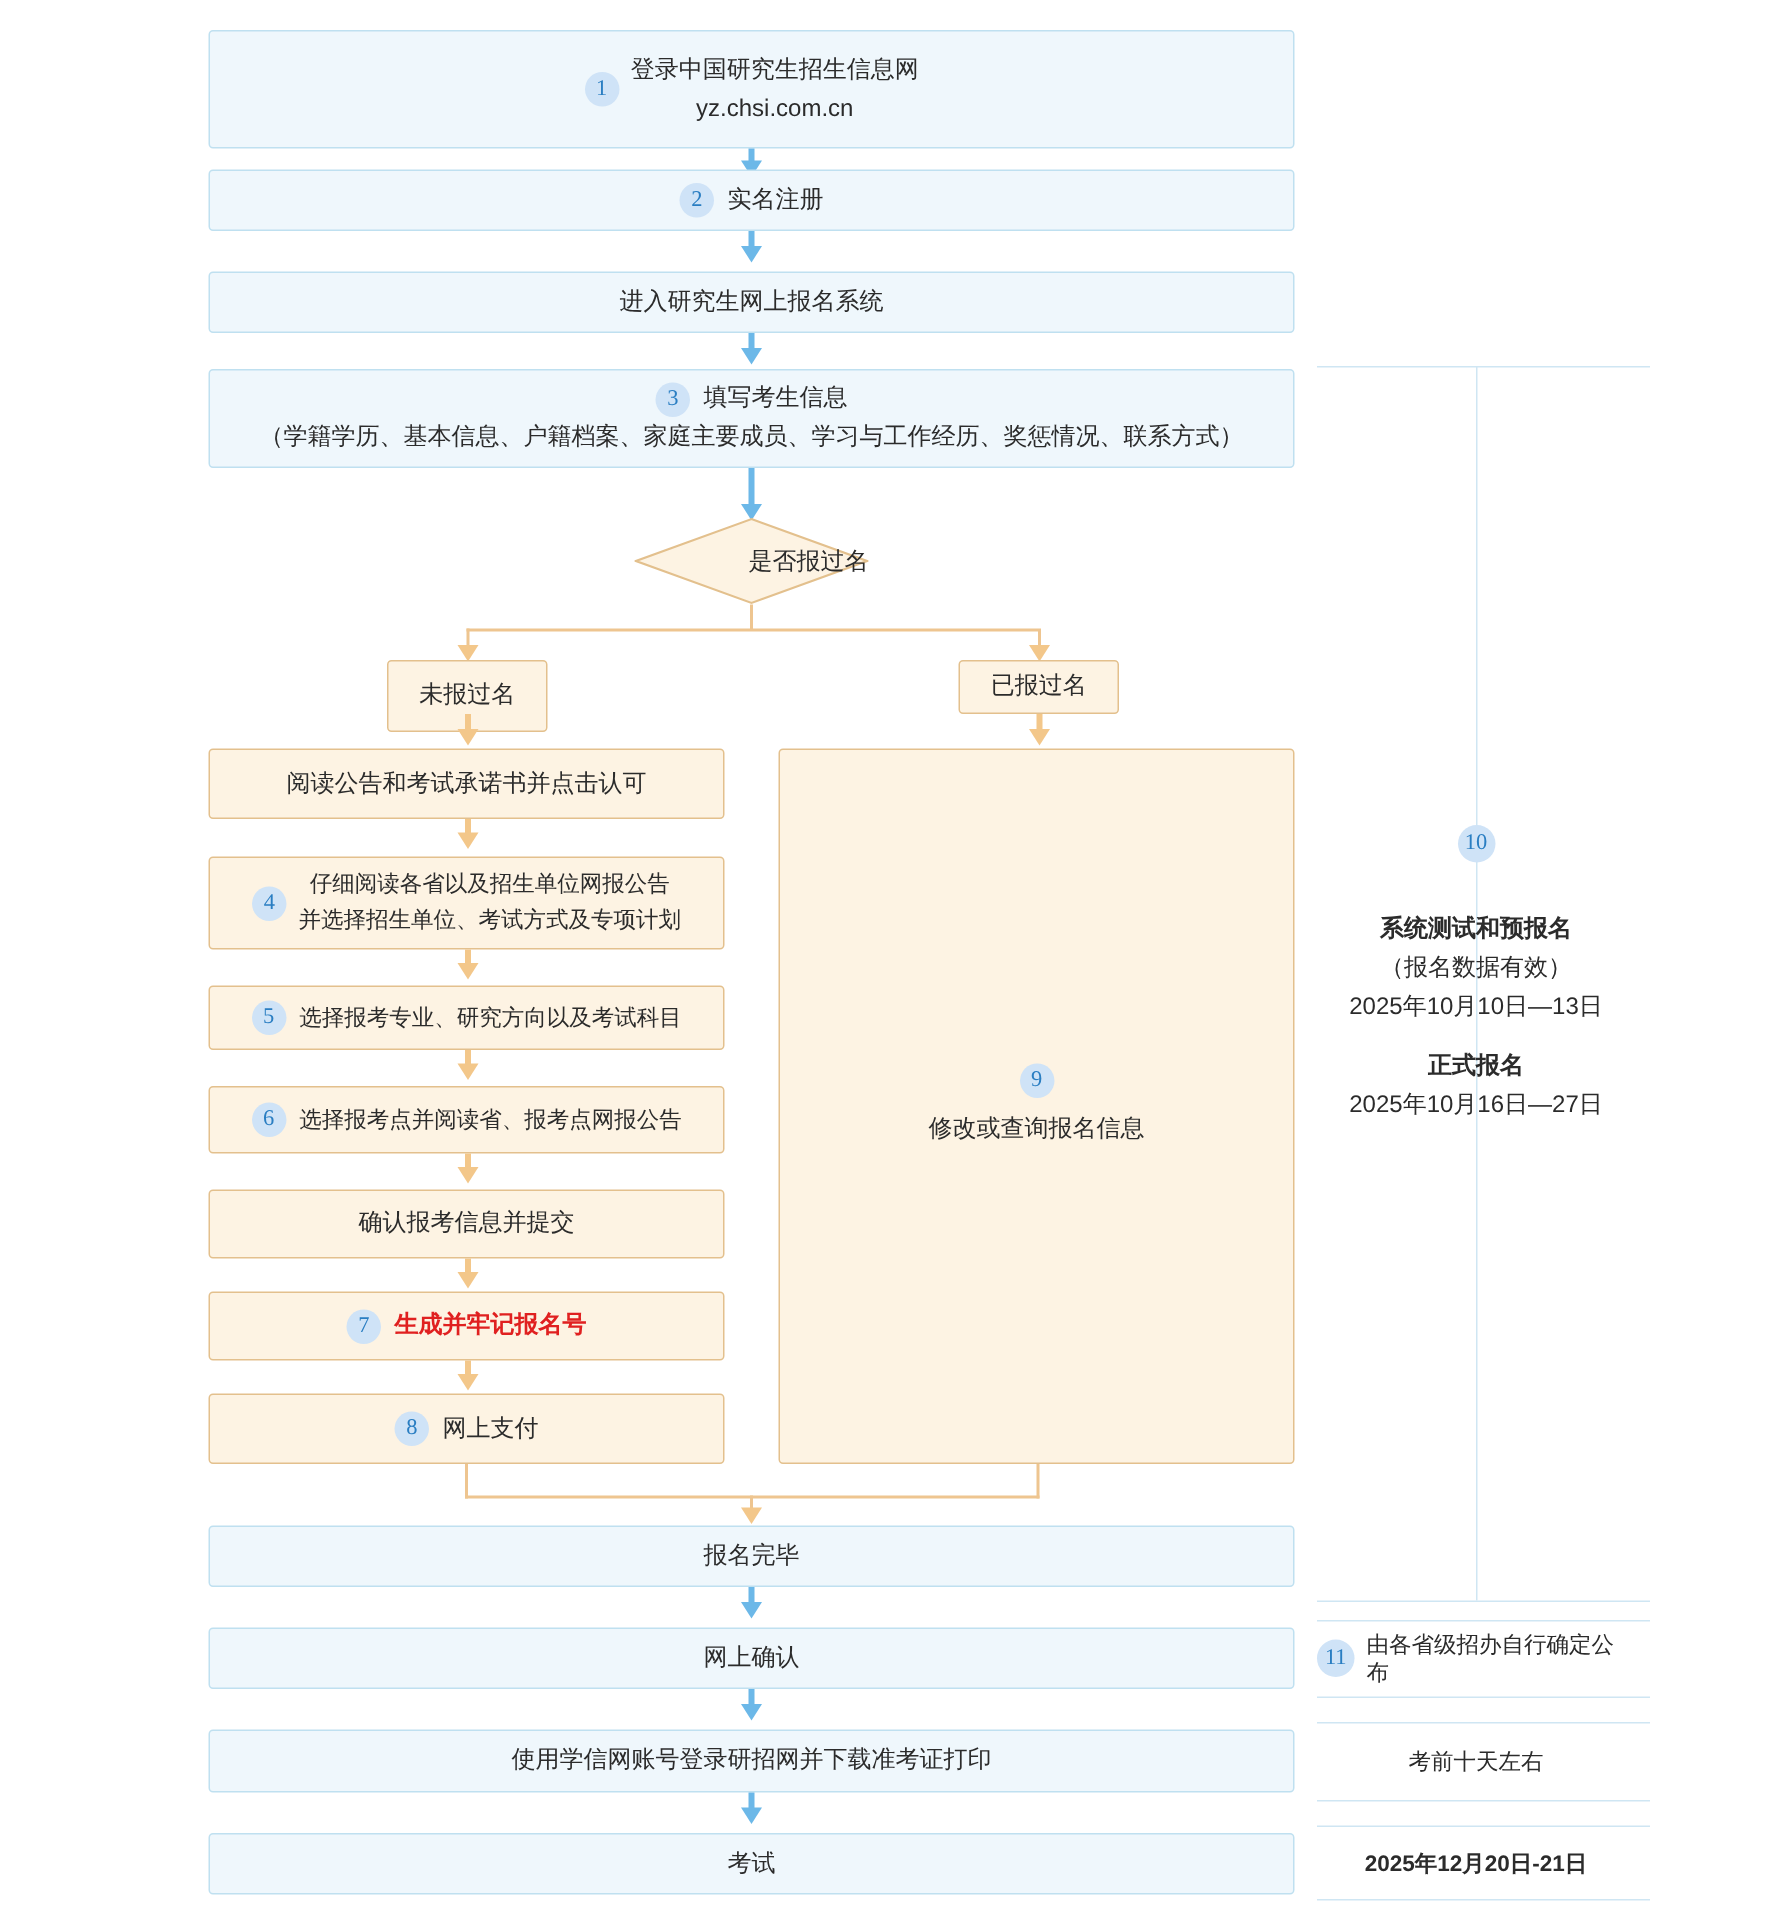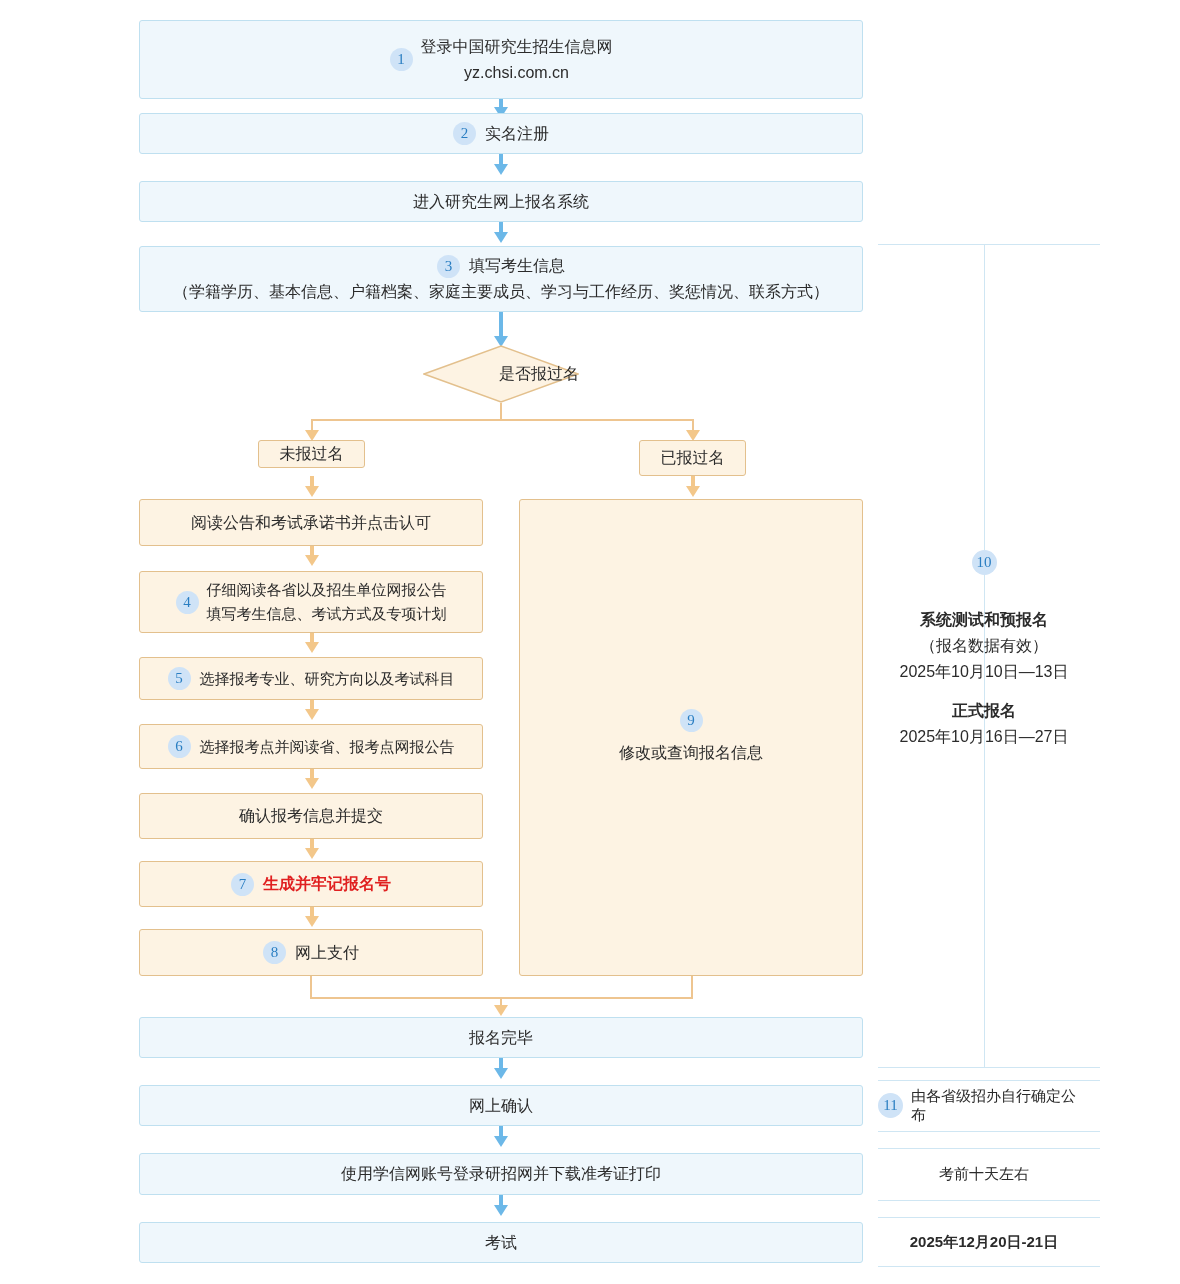--- a/index.html
+++ b/index.html
@@ -154,21 +154,21 @@
     <span class="diamond-label">是否报过名</span>
   </div>
 
   <div class="vline-o" style="left:500px;top:403px;height:17px;"></div>
   <div class="hline-o" style="left:311px;top:419px;width:381px;"></div>
   <div class="vline-o" style="left:311px;top:419px;height:13px;"></div>
   <div class="arrow arrow-orange" style="left:305px;top:430px;"></div>
   <div class="vline-o" style="left:692px;top:419px;height:13px;"></div>
   <div class="arrow arrow-orange" style="left:686px;top:430px;"></div>
 
-  <div class="box box-orange" style="left:258px;top:440px;width:107px;height:28px;">
+  <div class="box box-orange" style="left:258px;top:440px;width:107px;height:48px;">
     <span class="t16">未报过名</span>
   </div>
   <div class="box box-orange" style="left:639px;top:440px;width:107px;height:36px;">
     <span class="t16">已报过名</span>
   </div>
 
   <div class="stem-orange" style="left:310px;top:476px;height:13px;"></div>
   <div class="arrow arrow-orange" style="left:305px;top:486px;"></div>
   <div class="stem-orange" style="left:691px;top:476px;height:13px;"></div>
   <div class="arrow arrow-orange" style="left:686px;top:486px;"></div>
@@ -177,21 +177,21 @@
     <span class="t16">阅读公告和考试承诺书并点击认可</span>
   </div>
   <div class="stem-orange" style="left:310px;top:546px;height:12px;"></div>
   <div class="arrow arrow-orange" style="left:305px;top:555px;"></div>
 
   <div class="box box-orange" style="left:139px;top:571px;width:344px;height:62px;">
     <div class="inner">
       <span class="badge">4</span>
       <span class="stack">
         <span class="t15">仔细阅读各省以及招生单位网报公告</span>
-        <span class="t15">填写考生信息、考试方式及专项计划</span>
+        <span class="t15">并选择招生单位、考试方式及专项计划</span>
       </span>
     </div>
   </div>
   <div class="stem-orange" style="left:310px;top:633px;height:12px;"></div>
   <div class="arrow arrow-orange" style="left:305px;top:642px;"></div>
 
   <div class="box box-orange" style="left:139px;top:657px;width:344px;height:43px;">
     <div class="line1">
       <span class="badge">5</span>
       <span class="t15">选择报考专业、研究方向以及考试科目</span>

